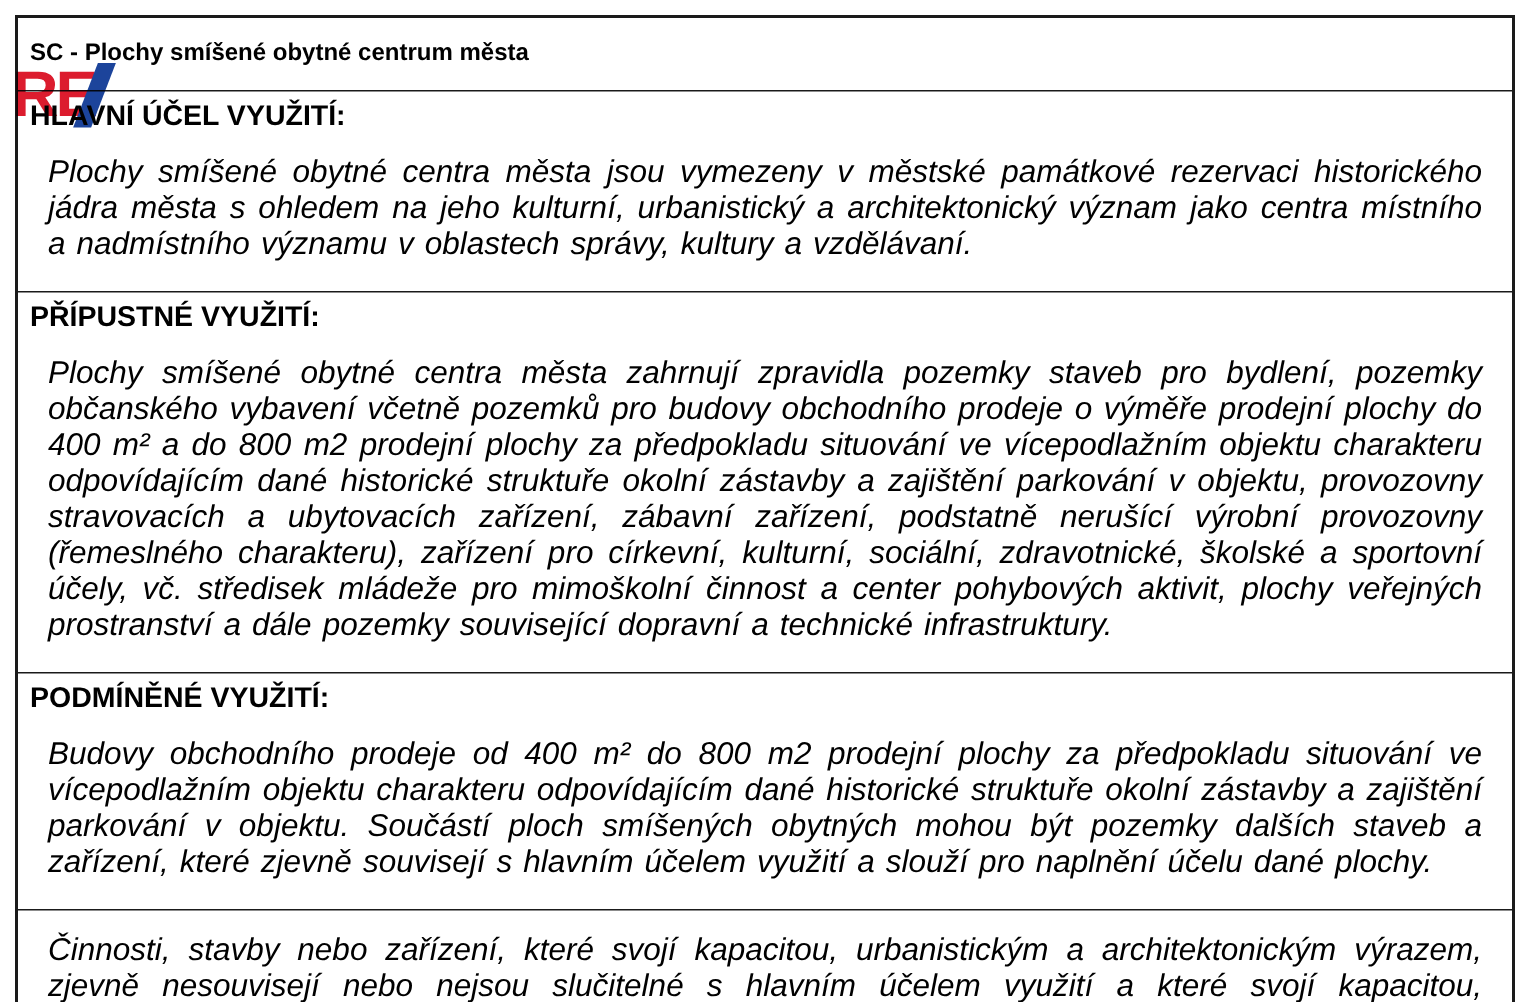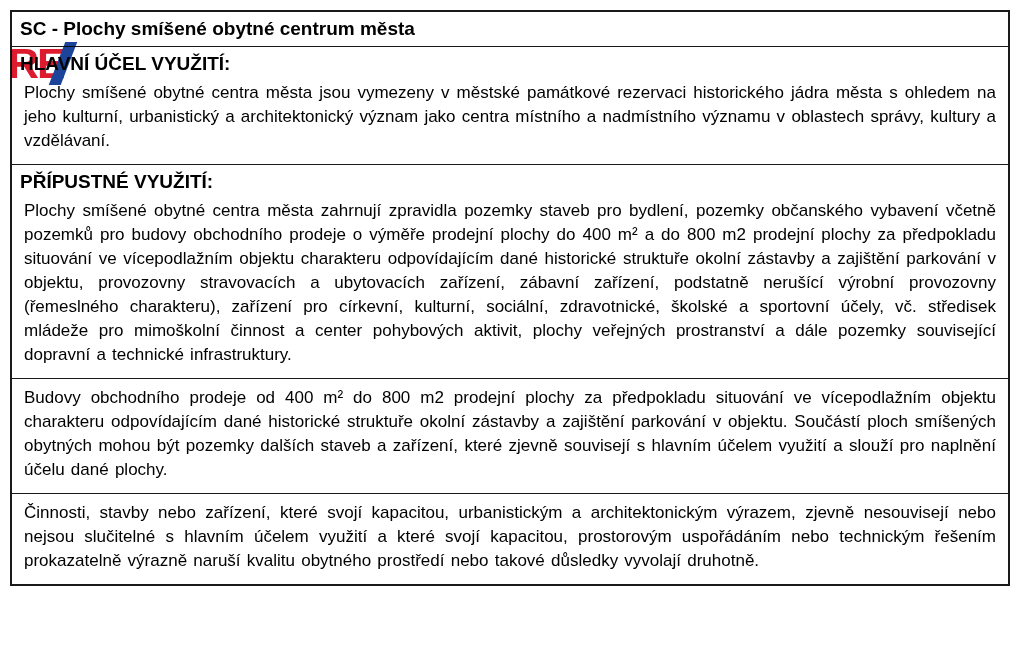--- a/index.html
+++ b/index.html
@@ -22,36 +22,37 @@
     background: #ffffff;
     box-sizing: border-box;
   }
   .row {
     border-top: 1.5px solid #1a1a1a;
     padding: 3px 8px 7px 8px;
   }
   .row:first-child { border-top: none; }
   .title-row {
     font-weight: bold;
-    font-size: 19px;
+    font-size: 16px;
     line-height: 24px;
-    padding: 5px 8px;
+    padding: 12px 8px;
   }
   .sec-heading {
     font-weight: bold;
     font-size: 19px;
     line-height: 27px;
     margin: 0 0 3px 0;
   }
   .sec-body {
-    font-size: 17px;
+    font-size: 21px;
     line-height: 24px;
     text-align: justify;
     word-spacing: 1.5px;
-    margin: 4px;
+    margin: 12px;
+    font-style: italic;
   }
   
   .watermark {
     position: absolute;
     left: 8px;
     top: 42px;
     display: flex;
     align-items: center;
     mix-blend-mode: multiply;
     pointer-events: none;
@@ -83,20 +84,21 @@
     <div class="sec-heading">HLAVNÍ ÚČEL VYUŽITÍ:</div>
     <p class="sec-body">Plochy smíšené obytné centra města jsou vymezeny v městské památkové rezervaci historického jádra města s ohledem na jeho kulturní, urbanistický a architektonický význam jako centra místního a nadmístního významu v oblastech správy, kultury a vzdělávaní.</p>
   </div>
 
   <div class="row">
     <div class="sec-heading">PŘÍPUSTNÉ VYUŽITÍ:</div>
     <p class="sec-body">Plochy smíšené obytné centra města zahrnují zpravidla pozemky staveb pro bydlení, pozemky občanského vybavení včetně pozemků pro budovy obchodního prodeje o výměře prodejní plochy do 400 m² a do 800 m2 prodejní plochy za předpokladu situování ve vícepodlažním objektu charakteru odpovídajícím dané historické struktuře okolní zástavby a zajištění parkování v objektu, provozovny stravovacích a ubytovacích zařízení, zábavní zařízení, podstatně nerušící výrobní provozovny (řemeslného charakteru), zařízení pro církevní, kulturní, sociální, zdravotnické, školské a sportovní účely, vč. středisek mládeže pro mimoškolní činnost a center pohybových aktivit, plochy veřejných prostranství a dále pozemky související dopravní a technické infrastruktury.</p>
   </div>
 
   <div class="row">
+    <div class="sec-heading">PODMÍNĚNÉ VYUŽITÍ:</div>
     <p class="sec-body">Budovy obchodního prodeje od 400 m² do 800 m2 prodejní plochy za předpokladu situování ve vícepodlažním objektu charakteru odpovídajícím dané historické struktuře okolní zástavby a zajištění parkování v objektu. Součástí ploch smíšených obytných mohou být pozemky dalších staveb a zařízení, které zjevně souvisejí s hlavním účelem využití a slouží pro naplnění účelu dané plochy.</p>
   </div>
 
   <div class="row">
     <p class="sec-body">Činnosti, stavby nebo zařízení, které svojí kapacitou, urbanistickým a architektonickým výrazem, zjevně nesouvisejí nebo nejsou slučitelné s hlavním účelem využití a které svojí kapacitou, prostorovým uspořádáním nebo technickým řešením prokazatelně výrazně naruší kvalitu obytného prostředí nebo takové důsledky vyvolají druhotně.</p>
   </div>
 
 </div>
 
 <div class="watermark">

